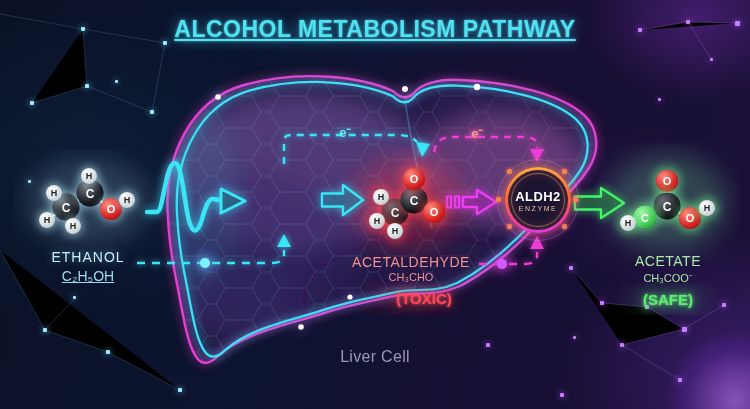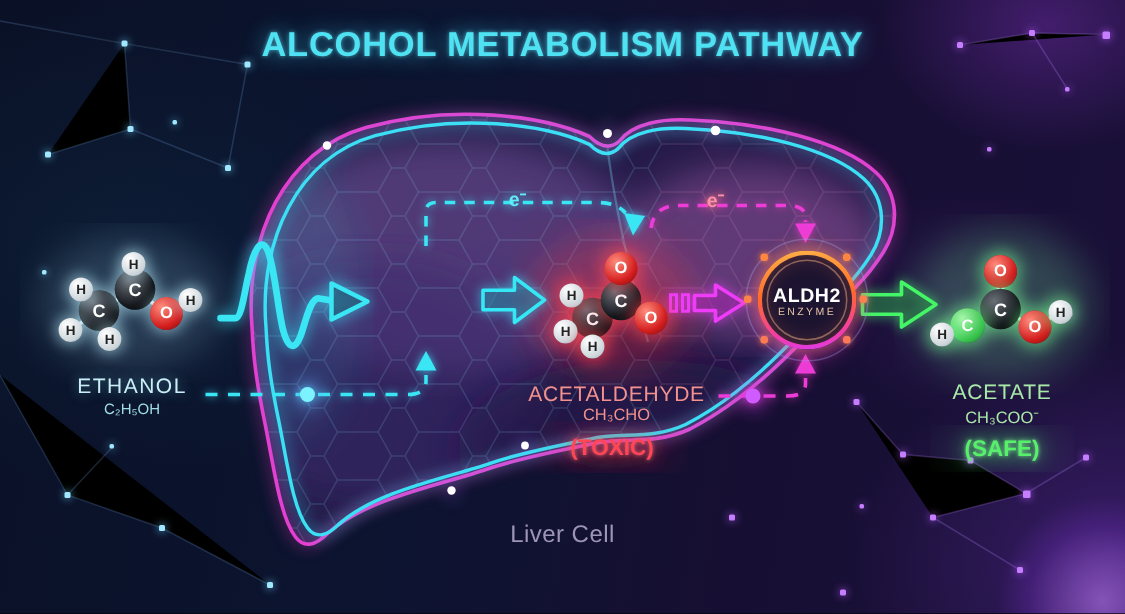--- a/index.html
+++ b/index.html
@@ -15,20 +15,21 @@
       linear-gradient(100deg,#0a1126 0%,#0c1430 38%,#170f33 68%,#1a1038 100%);
   }
   svg{position:absolute;left:0;top:0;}
   .abs{position:absolute;}
   .ctr{transform:translate(-50%,-50%);}
 
   .title{
     position:absolute;top:16px;left:0;width:100%;text-align:center;
     font-size:23px;font-weight:bold;letter-spacing:.5px;color:#4ee2f2;
     text-shadow:0 0 14px rgba(60,220,250,.65),0 0 3px rgba(120,240,255,.6);
+    text-decoration:underline;
   }
 
   
   .atom{
     position:absolute;border-radius:50%;display:flex;align-items:center;justify-content:center;
     font-weight:bold;transform:translate(-50%,-50%);z-index:6;
   }
   .aC{width:27px;height:27px;font-size:12px;color:#fff;
       background:radial-gradient(circle at 35% 30%,#6a6f78,#15181d 62%,#000);}
   .aO{width:22px;height:22px;font-size:11px;color:#fff;
@@ -65,21 +66,21 @@
   .ename{font-size:13px;font-weight:800;color:#fff;letter-spacing:.4px;z-index:1;}
   .erole{font-size:7px;letter-spacing:1.6px;z-index:1;}
   .adh .erole{color:#9ed3de;} .ald2 .erole{color:#e8c5a8;}
   .dot{position:absolute;width:5px;height:5px;border-radius:2px;}
   .adh .dot{background:#7e6af5;box-shadow:0 0 4px #7e6af5;}
   .ald2 .dot{background:#ff8840;box-shadow:0 0 4px #ff8840;}
 
   
   .lbl{position:absolute;transform:translateX(-50%);white-space:nowrap;z-index:8;}
   .eth-name{color:#c9eef6;font-size:14px;letter-spacing:1px;text-shadow:0 0 8px rgba(120,230,250,.5);}
-  .eth-formula{color:#9fdce8;font-size:10px;}
+  .eth-formula{color:#9fdce8;font-size:14px;text-decoration:underline;}
   .ald-name{color:#f2918d;font-size:14px;letter-spacing:.5px;}
   .ald-formula{color:#f2918d;font-size:11px;}
   .toxic{color:#ff4556;font-size:15px;font-weight:bold;text-shadow:0 0 11px rgba(255,60,80,.95),0 0 3px rgba(255,120,130,.8);}
   .ace-name{color:#a8e8a8;font-size:14px;letter-spacing:.5px;}
   .ace-formula{color:#a8e8a8;font-size:11px;}
   .safe{color:#57f06b;font-size:15px;font-weight:bold;text-shadow:0 0 11px rgba(80,255,110,.9),0 0 3px rgba(150,255,170,.8);}
   .electron{font-size:13px;font-weight:bold;z-index:8;}
   .electron.cy{color:#62ecf8;text-shadow:0 0 9px rgba(70,230,250,.95);}
   .electron.mg{color:#ff8fae;text-shadow:0 0 9px rgba(250,90,180,.95),0 0 4px rgba(255,150,90,.9);}
   .footer-line{color:#9d95b8;font-size:16px;letter-spacing:.3px;}
@@ -273,21 +274,21 @@
   </div>
 
   <span class="abs ctr electron cy" style="left:345px;top:132px">e⁻</span>
   <span class="abs ctr electron mg" style="left:477px;top:133px">e⁻</span>
 
   <div class="lbl eth-name" style="left:88px;top:249px">ETHANOL</div>
   <div class="lbl eth-formula" style="left:88px;top:268px">C₂H₅OH</div>
 
   <div class="lbl ald-name" style="left:411px;top:254px">ACETALDEHYDE</div>
   <div class="lbl ald-formula" style="left:411px;top:271px">CH₃CHO</div>
-  <div class="lbl toxic" style="left:408px;top:290px">(TOXIC)</div>
+  <div class="lbl toxic" style="left:424px;top:290px">(TOXIC)</div>
 
   <div class="lbl ace-name" style="left:668px;top:253px">ACETATE</div>
   <div class="lbl ace-formula" style="left:668px;top:270px">CH₃COO⁻</div>
   <div class="lbl safe" style="left:668px;top:291px">(SAFE)</div>
 
   <div class="lbl footer-line" style="left:375px;top:348px">Liver Cell</div>
 
 </div>
 
 </body></html>

